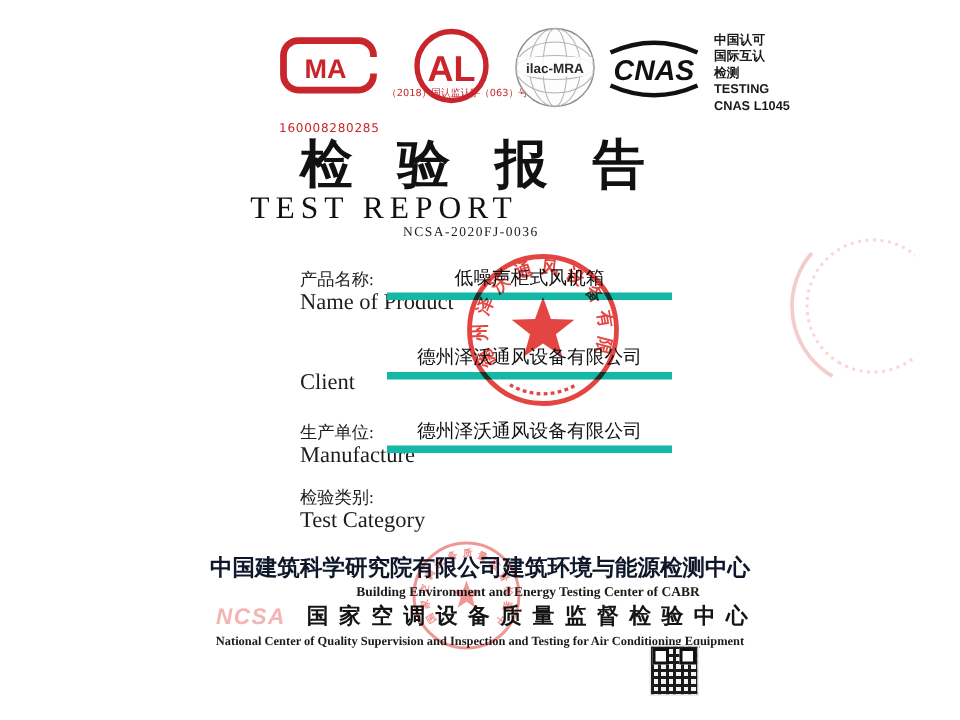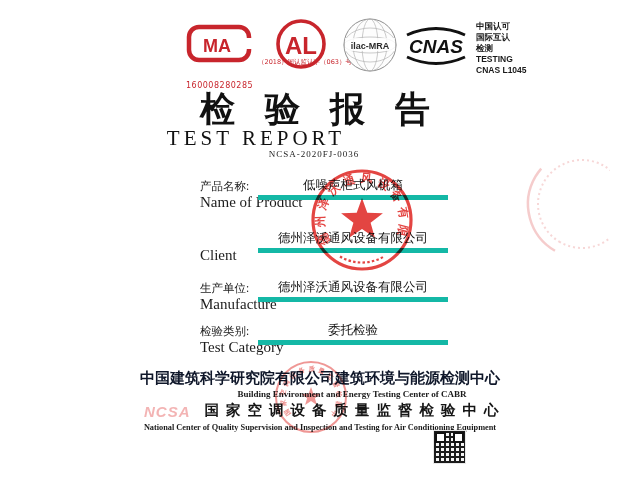--- a/index.html
+++ b/index.html
@@ -95,21 +95,20 @@
 
   <div class="abs f-label-en" style="top:247px;">Client</div>
   <div class="abs f-line" style="top:230px;">德州泽沃通风设备有限公司</div>
 
   <div class="abs f-label-zh" style="top:281px;">生产单位:</div>
   <div class="abs f-label-en" style="top:296px;">Manufacture</div>
   <div class="abs f-line" style="top:279px;">德州泽沃通风设备有限公司</div>
 
   <div class="abs f-label-zh" style="top:324px;">检验类别:</div>
   <div class="abs f-label-en" style="top:339px;">Test Category</div>
-  <div class="abs f-line" style="top:322px;">委托检验</div>
 
   <svg class="abs stamp" style="left:300px;top:158px;opacity:.88;" width="124" height="124" viewBox="0 0 124 124">
     <defs>
       <path id="arcMain" d="M 30.9,83.8 A 38,38 0 1 1 93.1,83.8" fill="none"></path>
     </defs>
     <circle cx="62" cy="62" r="49" fill="none" stroke="#e02b28" stroke-width="3.2"></circle>
     <text font-size="11.5" font-weight="bold" fill="#e02b28" font-family="Liberation Sans, DejaVu Sans, sans-serif">
       <textPath href="#arcMain" startOffset="0" textLength="190">德州泽沃通风设备有限公司</textPath>
     </text>
     <polygon points="62,40 67.3,54.7 82.9,55.2 70.6,64.8 74.9,79.8 62,71 49.1,79.8 53.4,64.8 41.1,55.2 56.7,54.7" fill="#e02b28"></polygon>

